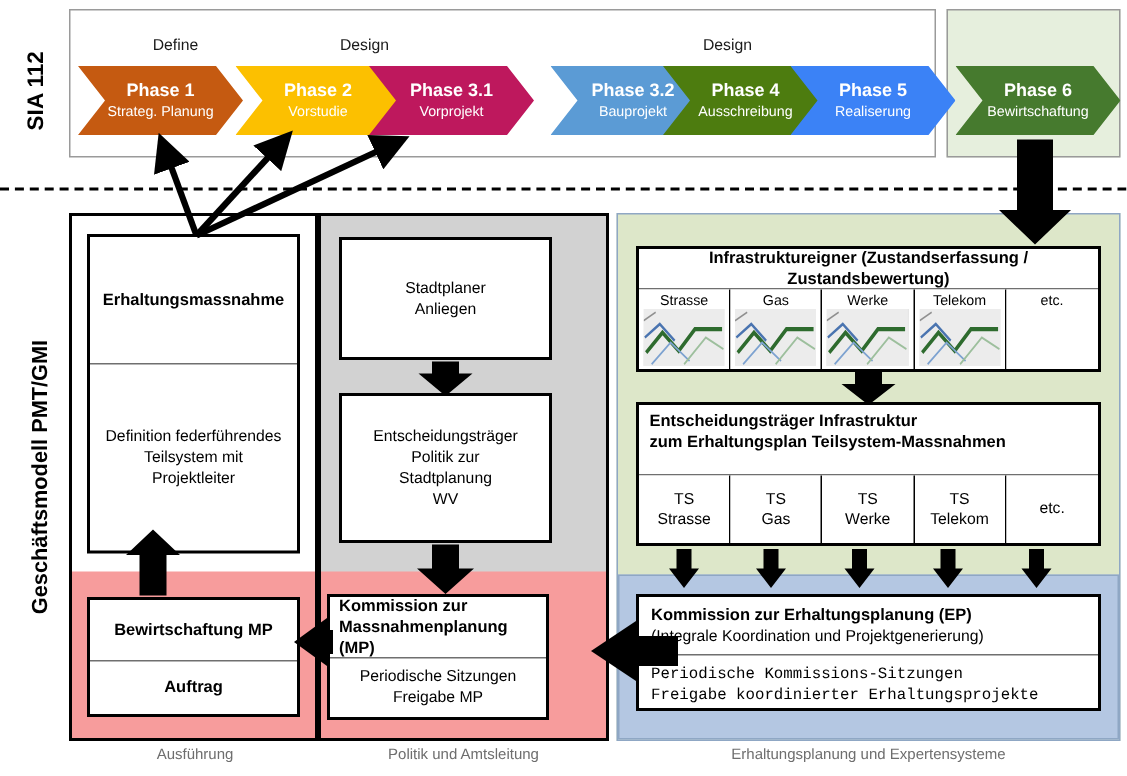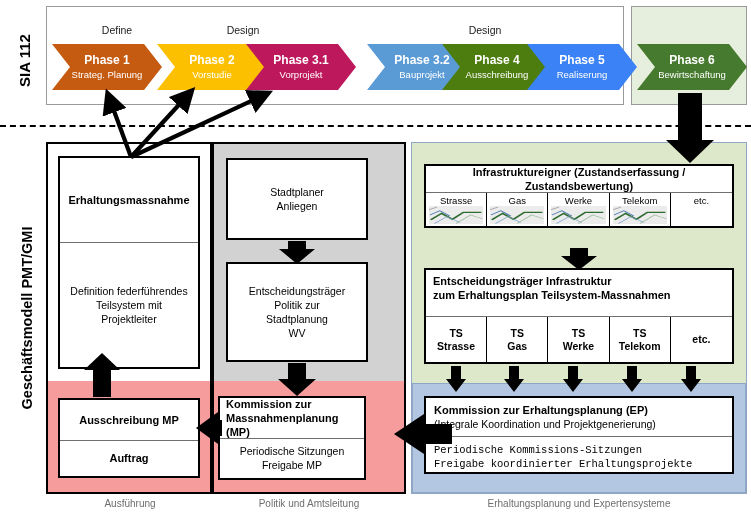--- a/index.html
+++ b/index.html
@@ -127,21 +127,21 @@
 <div class="abs" id="red-left"></div>
 <div class="abs" id="red-mid"></div>
 
 <div class="wbox" style="left:58px;top:156px;width:142px;height:213px;">
   <div class="wcell b-bold" style="left:0;top:0;right:0;height:84px;padding:0 6px;">Erhaltungsmassnahme</div>
   <div class="thin-div" style="left:0;right:0;top:84px;"></div>
   <div class="wcell b-norm" style="left:0;top:84px;right:0;bottom:0;padding:0 8px;white-space:pre-line;">Definition federführendes Teilsystem mit Projektleiter</div>
 </div>
 
 <div class="wbox" style="left:58px;top:398px;width:142px;height:80px;">
-  <div class="wcell b-bold" style="left:0;top:0;right:0;height:40px;padding:0 4px;">Ausschreibung MP</div>
+  <div class="wcell b-bold" style="left:0;top:0;right:0;height:40px;padding:0 4px;">Bewirtschaftung MP</div>
   <div class="thin-div" style="left:0;right:0;top:40px;"></div>
   <div class="wcell b-bold" style="left:0;top:40px;right:0;bottom:0;padding:0 4px;text-align:center;">Auftrag</div>
 </div>
 
 <div class="wbox" style="left:226px;top:158px;width:142px;height:82px;">
   <div class="wcell b-norm" style="left:0;top:0;right:0;bottom:0;padding:0 16px;white-space:pre-line;">Stadtplaner
 Anliegen</div>
 </div>
 
 <div class="wbox" style="left:226px;top:262px;width:142px;height:100px;">
@@ -151,21 +151,21 @@
 </div>
 
 <div class="wbox" style="left:218px;top:396px;width:148px;height:84px;">
   <div class="wcell b-bold" style="left:0;top:0;right:0;height:40px;padding:0 6px;justify-content:flex-start;text-align:left;white-space:pre-line;">Kommission zur
 Massnahmenplanung (MP)</div>
   <div class="thin-div" style="left:0;right:0;top:40px;"></div>
   <div class="wcell b-norm" style="left:0;top:40px;right:0;bottom:0;padding:0 6px;white-space:pre-line;">Periodische Sitzungen
 Freigabe MP</div>
 </div>
 
-<div class="wbox" style="left:424px;top:164px;width:310px;height:64px;">
+<div class="wbox" style="left:424px;top:164px;width:310px;height:84px;">
   <div class="wcell b-bold" style="left:0;top:0;right:0;height:26px;padding:0 5px;">Infrastruktureigner (Zustandserfassung / Zustandsbewertung)</div>
   <div class="thin-div" style="left:0;right:0;top:26px;"></div>
   <div id="infra-row" style="position:absolute;left:0;top:27px;right:0;bottom:0;">
       <div class="infra-cell" style="left: 0%; width: 20%; top: 0px; bottom: 0px;">
         <div class="infra-name">Strasse</div>
         <div class="thumb"><svg viewBox="0 0 60 34" preserveAspectRatio="none" width="100%" height="100%">
             <rect width="60" height="34" fill="#ececec"></rect>
             <path d="M2 26 L14 14 L26 25 L38 12 L58 12" stroke="#2e6b2e" stroke-width="2.4" fill="none"></path>
             <path d="M1 17 L12 9 L23 19" stroke="#4a74b0" stroke-width="1.6" fill="none"></path>
             <path d="M6 33 L20 20 L34 31" stroke="#7da2d0" stroke-width="1.2" fill="none"></path>
@@ -211,21 +211,21 @@
       </div>
     </div>
 </div>
 
 <div class="wbox" style="left:424px;top:268px;width:310px;height:96px;">
   <div style="position:absolute;left:0;top:0;right:0;height:46px;padding:4px 7px 0 7px;box-sizing:border-box;text-align:left;">
     <div class="b-bold">Entscheidungsträger Infrastruktur</div>
     <div class="b-bold">zum Erhaltungsplan Teilsystem-Massnahmen</div>
   </div>
   <div class="thin-div" style="left:0;right:0;top:46px;"></div>
-  <div id="ts-row" style="position:absolute;left:0;top:47px;right:0;bottom:0;font-weight:bold;">
+  <div id="ts-row" style="position:absolute;left:0;top:47px;right:0;bottom:0;">
       <div class="ts-cell" style="left: 0%; width: 20%; top: 0px; bottom: 0px;">
         <div>TS</div>
         <div>Strasse</div>
       </div>
       <div class="ts-cell" style="left: 20%; width: 20%; top: 0px; bottom: 0px;">
         <div>TS</div>
         <div>Gas</div>
       </div>
       <div class="ts-cell" style="left: 40%; width: 20%; top: 0px; bottom: 0px;">
         <div>TS</div>

